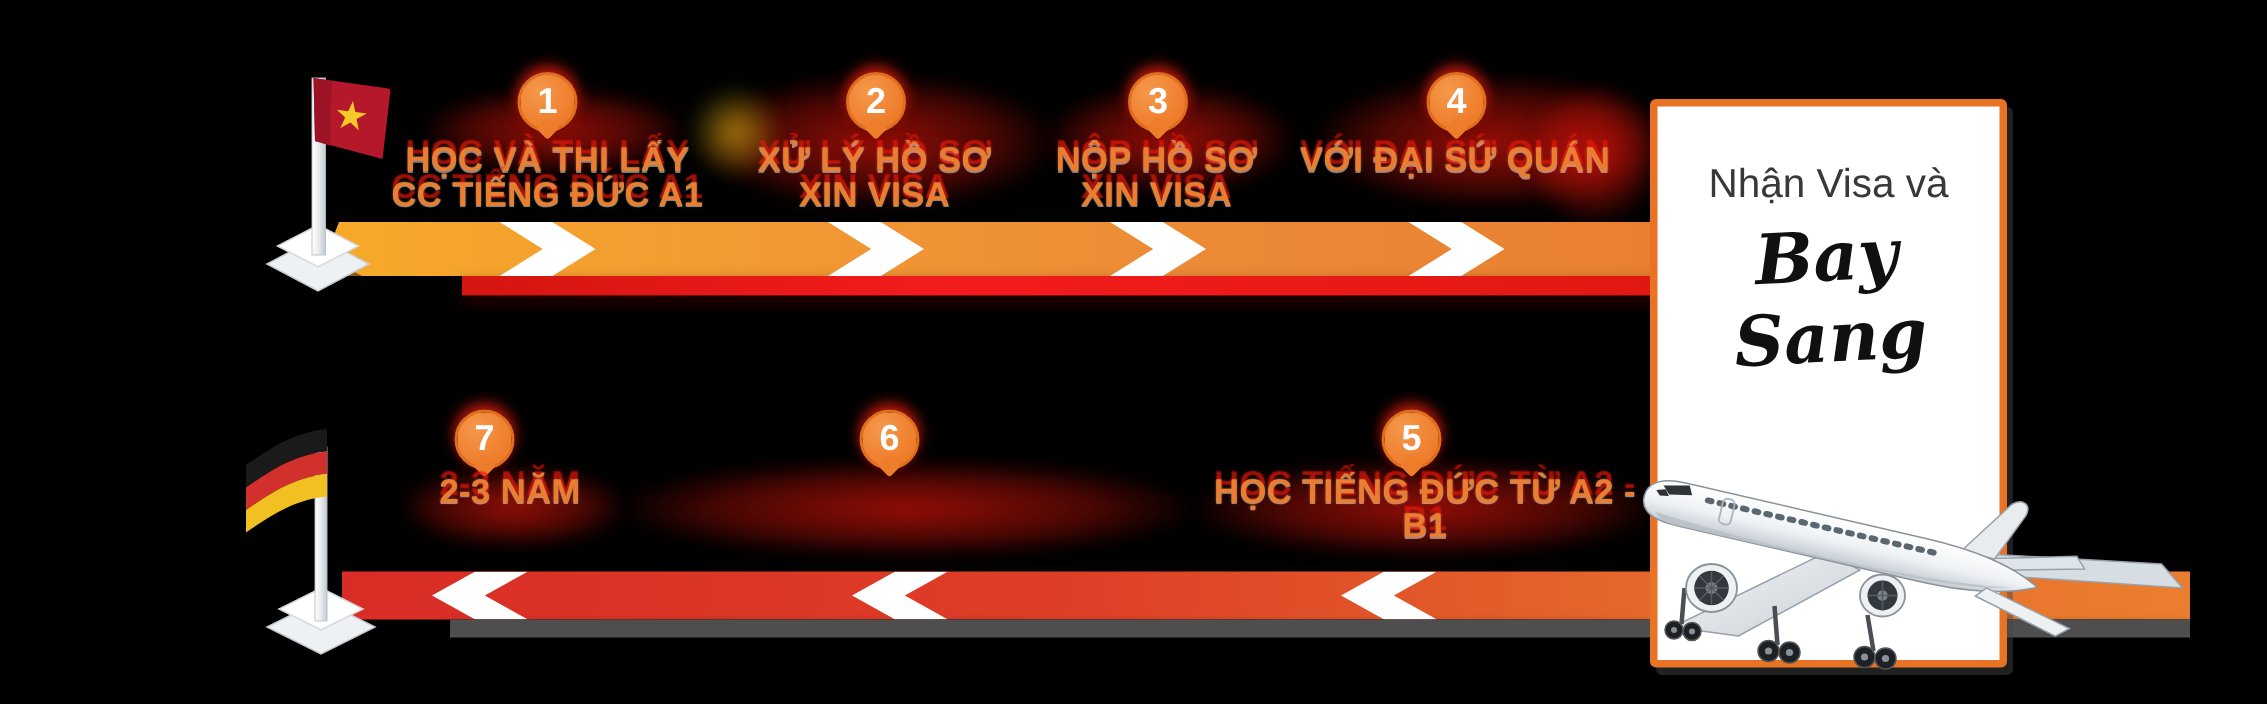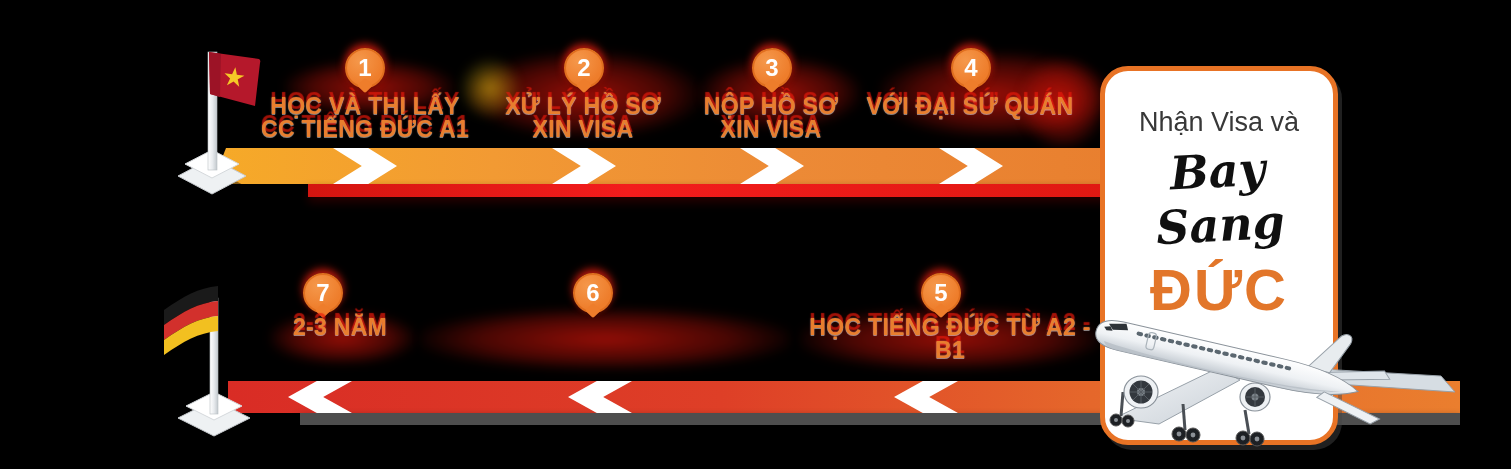--- a/index.html
+++ b/index.html
@@ -58,21 +58,21 @@
     color:var(--step_label,#E87E2E);font-weight:bold;font-size:23px;line-height:23px;
     letter-spacing:.3px;
     text-shadow:0 -5px 1px rgba(232,26,12,.7), 0 1px 0 rgba(255,255,255,.45), 0 0 2px rgba(255,255,255,.35);
   }
   .step-label .ln{display:block;}
   
   .flag-svg{position:absolute;z-index:3;}
   
   .card{
     position:absolute;left:1100px;top:66px;width:238px;height:379px;z-index:4;
-    background:#fff;border:5px solid var(--card_border,#E87325);border-radius:28px;
+    background:#fff;border:5px solid var(--card_border,#E87325);border-radius:4px;
     box-sizing:border-box;text-align:center;
     box-shadow:4px 5px 0 rgba(70,70,70,.45);
   }
   .card-line1{margin-top:36px;font-size:27px;font-weight:500;color:var(--card_text_dark,#383838);}
   .card-line2{margin-top:6px;font-family:"DejaVu Serif",serif;font-style:italic;font-weight:bold;
     font-size:46px;color:#101010;transform:rotate(-3deg);}
   .card-line3{margin-top:4px;font-size:58px;font-weight:800;letter-spacing:2px;
     color:var(--card_accent,#E2762A);}
   .plane{position:absolute;left:1083px;top:292px;z-index:5;}
 </style>
@@ -176,21 +176,20 @@
   <div class="step-circle" style="left:303px;top:273px;">
       <span>7</span>
     </div>
   <div class="step-label" style="left:240px;top:316px;width:200px;">
     <span class="ln">2-3 NĂM</span>
   </div>
 
   <div class="card">
     <div class="card-line1">Nhận Visa và</div>
     <div class="card-line2">Bay Sang</div>
-    <div class="card-line3">ĐỨC</div>
   </div>
 
   <svg class="plane" width="380" height="175" viewBox="0 0 380 175">
     <defs>
       <linearGradient id="fusG" x1="0" y1="0" x2="0" y2="1">
         <stop offset="0" stop-color="#ffffff"></stop>
           <stop offset="0.55" stop-color="#eef1f4"></stop>
           <stop offset="1" stop-color="#c3cad1"></stop>
       </linearGradient>
       <linearGradient id="wingG" x1="0" y1="0" x2="1" y2="1">

